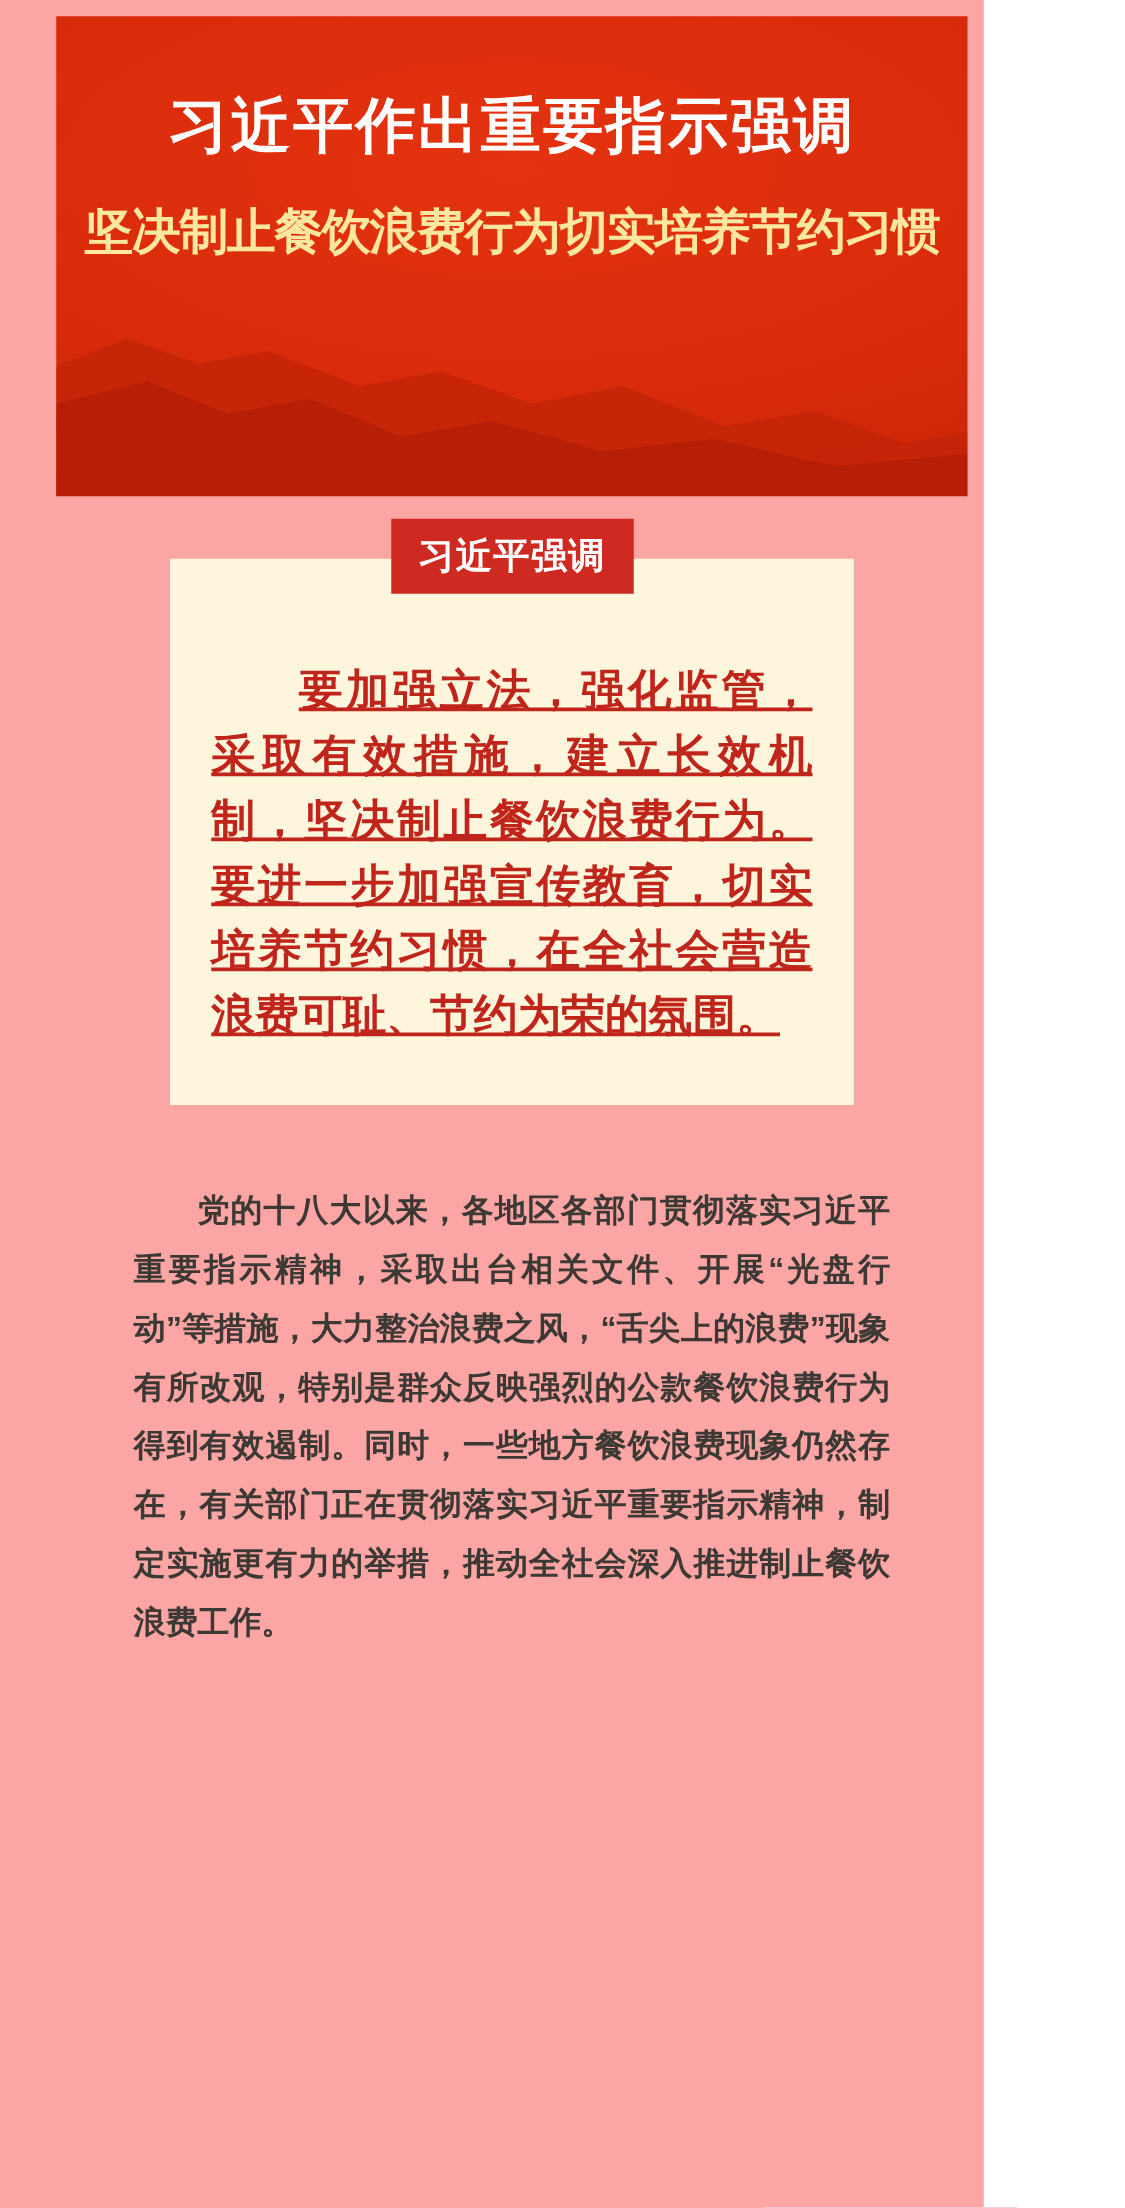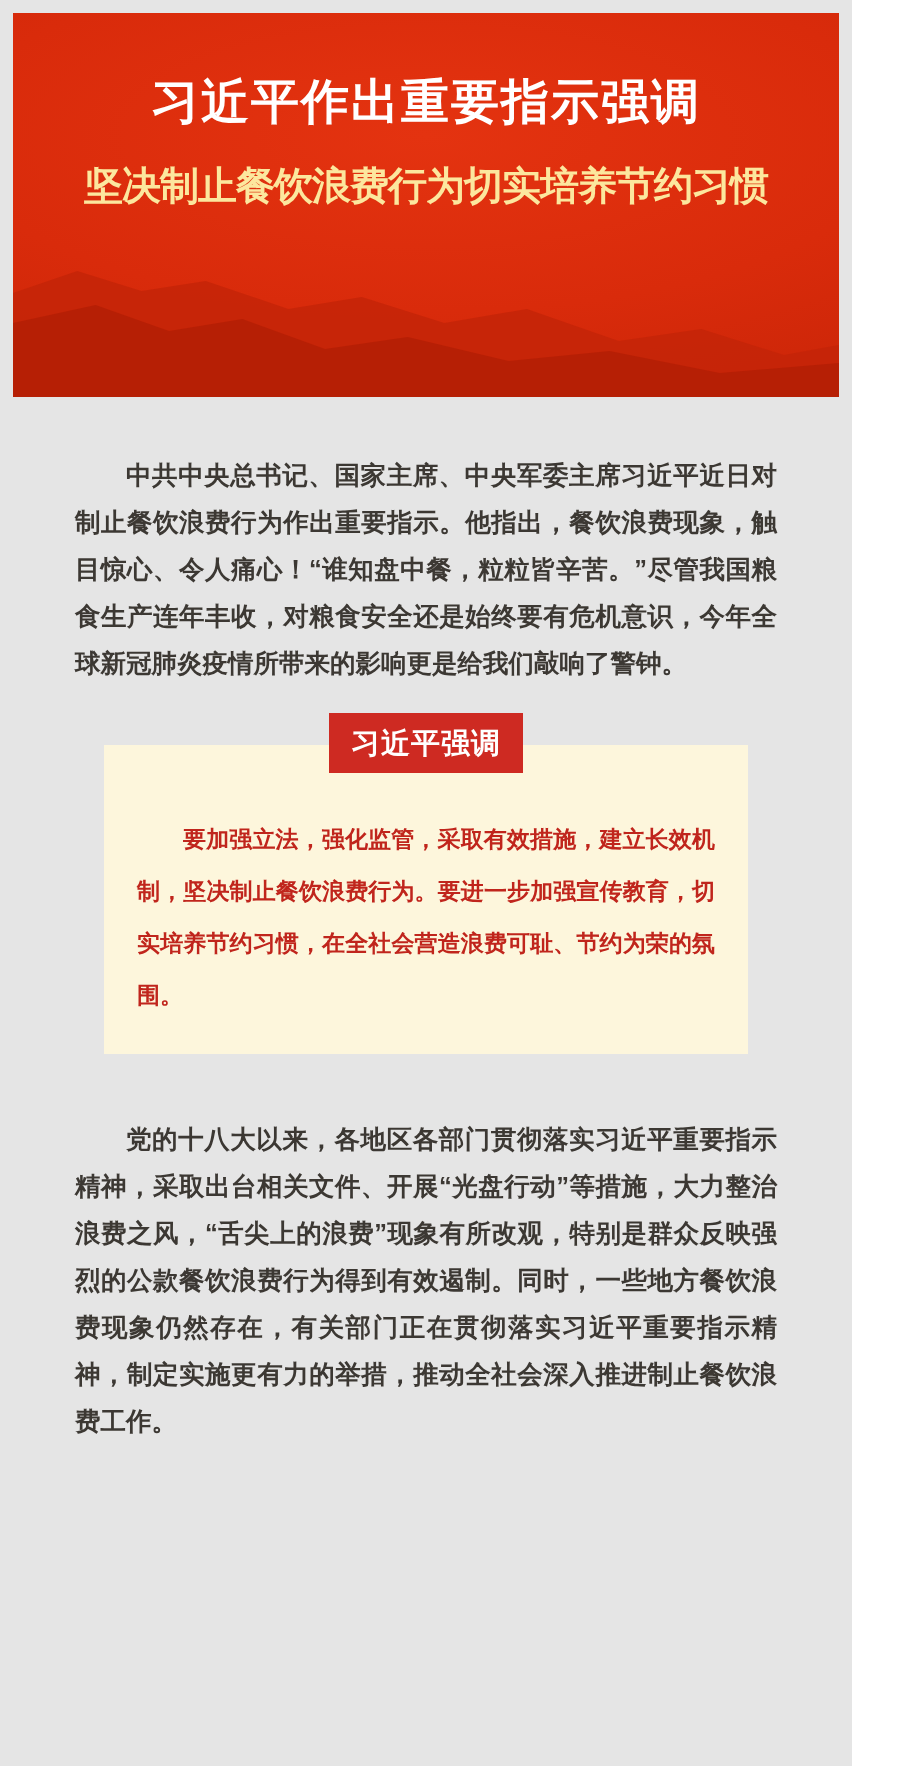--- a/index.html
+++ b/index.html
@@ -1,22 +1,23 @@
 <!DOCTYPE html>
 <html><head>
 <meta charset="utf-8">
 <style>
   html,body{margin:0;padding:0;}
   *{box-sizing:border-box;}
   .page{
     position:relative;
-    width:852px;height:1766px;
-    background:#e5e5e5;
+    width:787px;height:1766px;
+    background:#fca5a5;
     overflow:hidden;
     font-family:"Liberation Sans","DejaVu Sans",sans-serif;
+    padding-left:32px;
   }
   
   .banner{
     position:relative;
     margin:13px 13px 0;
     height:384px;
     background:radial-gradient(120% 95% at 50% 32%, #e43310 0%, #d92b0b 48%, #c32206 100%);
     overflow:hidden;
   }
   .mountains{
@@ -67,45 +68,45 @@
   }
   .quote-box{
     position:relative;z-index:1;
     margin:-28px 29px 0;           
     background:#fdf6dc;
     padding:45px 33px 10px;
   }
   .quote-text{
     text-align:justify;
     color:#c0251c;
-    font-size:23px;
+    font-size:35px;
     line-height:52px;
     font-weight:700;
     text-indent:2em;
+    text-decoration:underline;
   }
 </style>
 </head>
 <body>
 
 <div class="page">
 
   <div class="banner">
     <svg class="mountains" viewBox="0 0 900 140" preserveAspectRatio="none" aria-hidden="true">
       <path d="M0,36 L70,14 L140,34 L210,24 L300,52 L380,40 L470,66 L560,52 L660,84 L750,72 L840,98 L900,88 L900,140 L0,140 Z" fill="#c42508" opacity="0.85"></path>
       <path d="M0,66 L90,48 L170,74 L250,62 L340,92 L430,80 L540,104 L650,94 L770,116 L900,106 L900,140 L0,140 Z" fill="#b01d04" opacity="0.72"></path>
     </svg>
     <div class="banner-titles">
       <div class="banner-title1">习近平作出重要指示强调</div>
       <div class="banner-title2">坚决制止餐饮浪费行为切实培养节约习惯</div>
     </div>
   </div>
 
   <div class="content">
 
-    <p class="para para1">中共中央总书记、国家主席、中央军委主席习近平近日对制止餐饮浪费行为作出重要指示。他指出，餐饮浪费现象，触目惊心、令人痛心！“谁知盘中餐，粒粒皆辛苦。”尽管我国粮食生产连年丰收，对粮食安全还是始终要有危机意识，今年全球新冠肺炎疫情所带来的影响更是给我们敲响了警钟。</p>
 
     <div class="quote-section">
       <div class="badge">习近平强调</div>
       <div class="quote-box">
         <p class="quote-text">要加强立法，强化监管，采取有效措施，建立长效机制，坚决制止餐饮浪费行为。要进一步加强宣传教育，切实培养节约习惯，在全社会营造浪费可耻、节约为荣的氛围。</p>
       </div>
     </div>
 
 
     <p class="para para3">党的十八大以来，各地区各部门贯彻落实习近平重要指示精神，采取出台相关文件、开展“光盘行动”等措施，大力整治浪费之风，“舌尖上的浪费”现象有所改观，特别是群众反映强烈的公款餐饮浪费行为得到有效遏制。同时，一些地方餐饮浪费现象仍然存在，有关部门正在贯彻落实习近平重要指示精神，制定实施更有力的举措，推动全社会深入推进制止餐饮浪费工作。</p>

